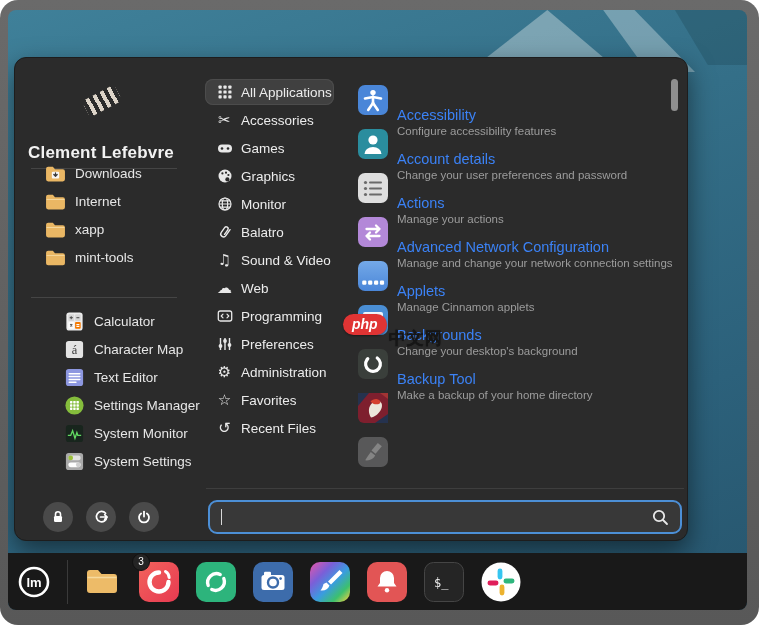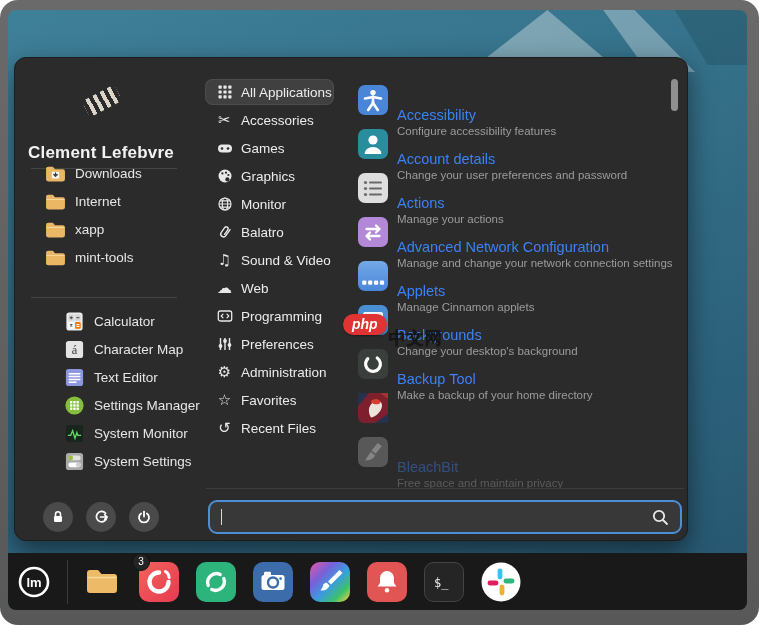--- a/index.html
+++ b/index.html
@@ -526,24 +526,20 @@
           <div class="app-row disabled">
             <span class="app-icon">
               <svg viewBox="0 0 30 30">
                 <rect width="30" height="30" rx="7" fill="#98989a"></rect>
                 <g fill="#fff">
                   <path d="M19.8 6l4 3.2-6.3 7.6-4-3.2z"></path>
                   <path d="M12.8 15l4.4 3.6c-1.6 3.2-5.2 5.2-10 4.7 1.7-2.8 3.7-5.7 5.6-8.3z"></path>
                 </g>
               </svg>
             </span>
-            <span class="app-text">
-              <div class="app-name">BleachBit</div>
-              <div class="app-desc">Free space and maintain privacy</div>
-            </span>
           </div>
         </div>
 
       <div class="scroll-thumb"></div>
       <div class="list-sep"></div>
 
       <div class="search">
         <span class="caret"></span>
         <input type="text" value="" style="">
         <span class="mag"><svg viewBox="0 0 18 18" fill="none" stroke="#e8e8e8" stroke-width="1.8" stroke-linecap="round">

